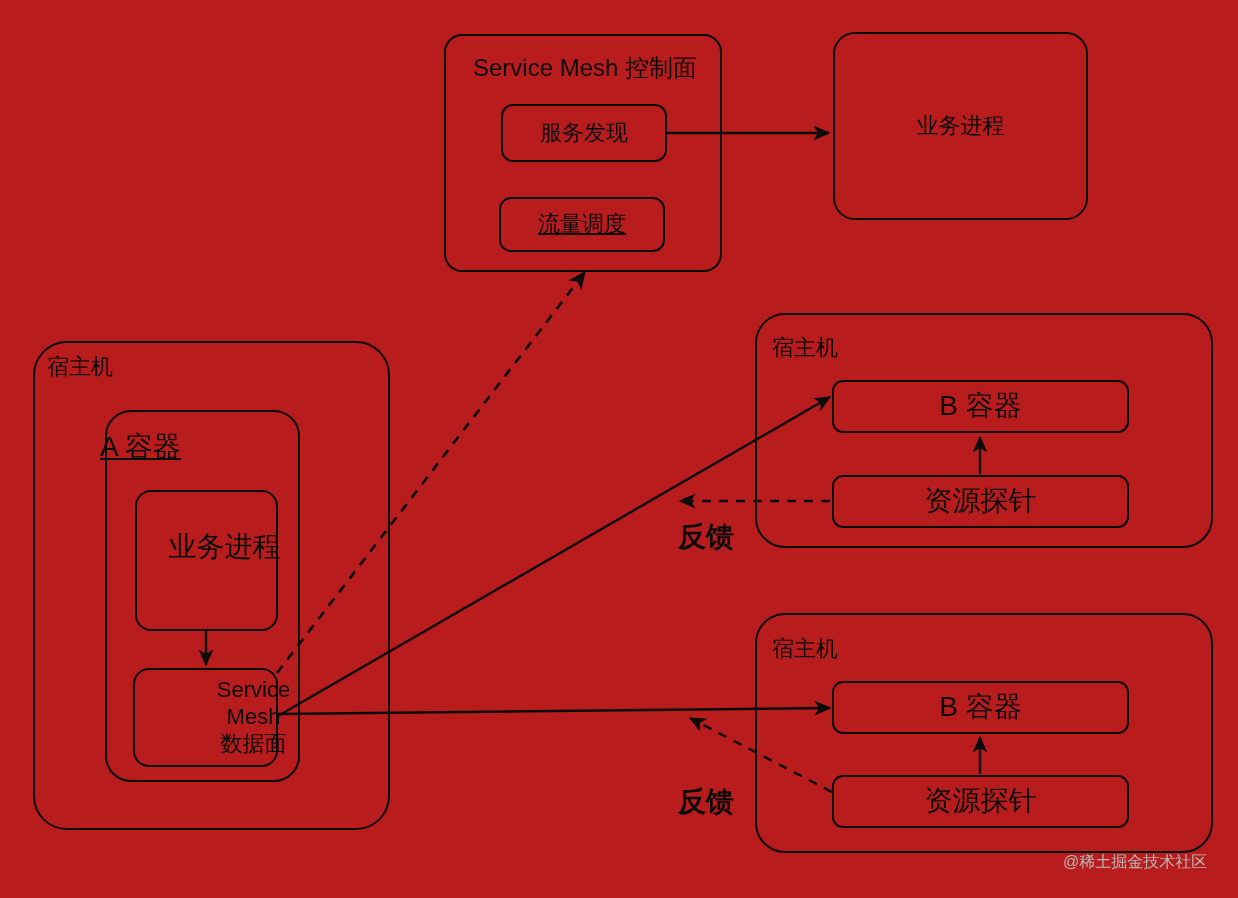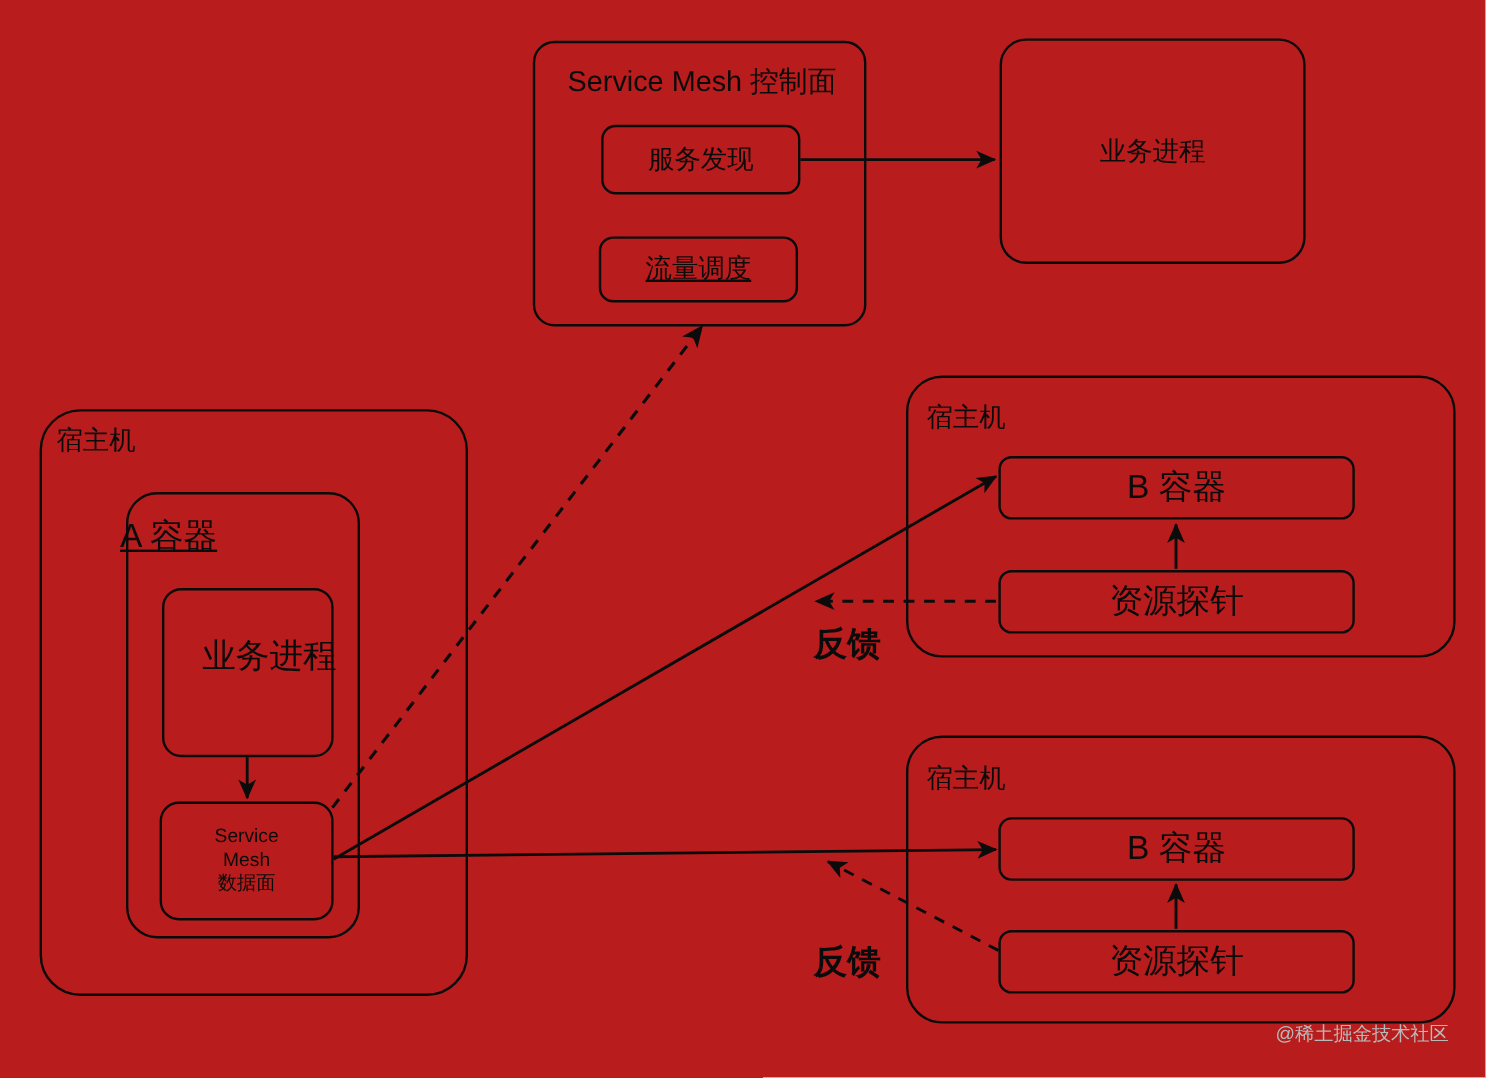--- a/index.html
+++ b/index.html
@@ -55,21 +55,21 @@
   }
   .watermark {
     position: absolute;
     color: #b9b9b9;
     font-size: 16px;
     white-space: nowrap;
   }
   .fs-24 { font-size: 24px; }
   .fs-22 { font-size: 22px; }
   .fs-21 { font-size: 28px; }
-  .fs-20 { font-size: 16px; }
+  .fs-20 { font-size: 22px; padding-left: 48px; }
 </style>
 </head>
 <body>
 
 <div id="canvas">
 
   <svg class="layer" viewBox="0 0 1238 898">
     <defs>
       <marker id="arrow" viewBox="0 0 10 10" refX="9.2" refY="5" markerWidth="7" markerHeight="7" orient="auto-start-reverse">
         <path d="M 0 0.6 L 10 5 L 0 9.4 L 2.6 5 Z" fill="#0b0b0b"></path>

